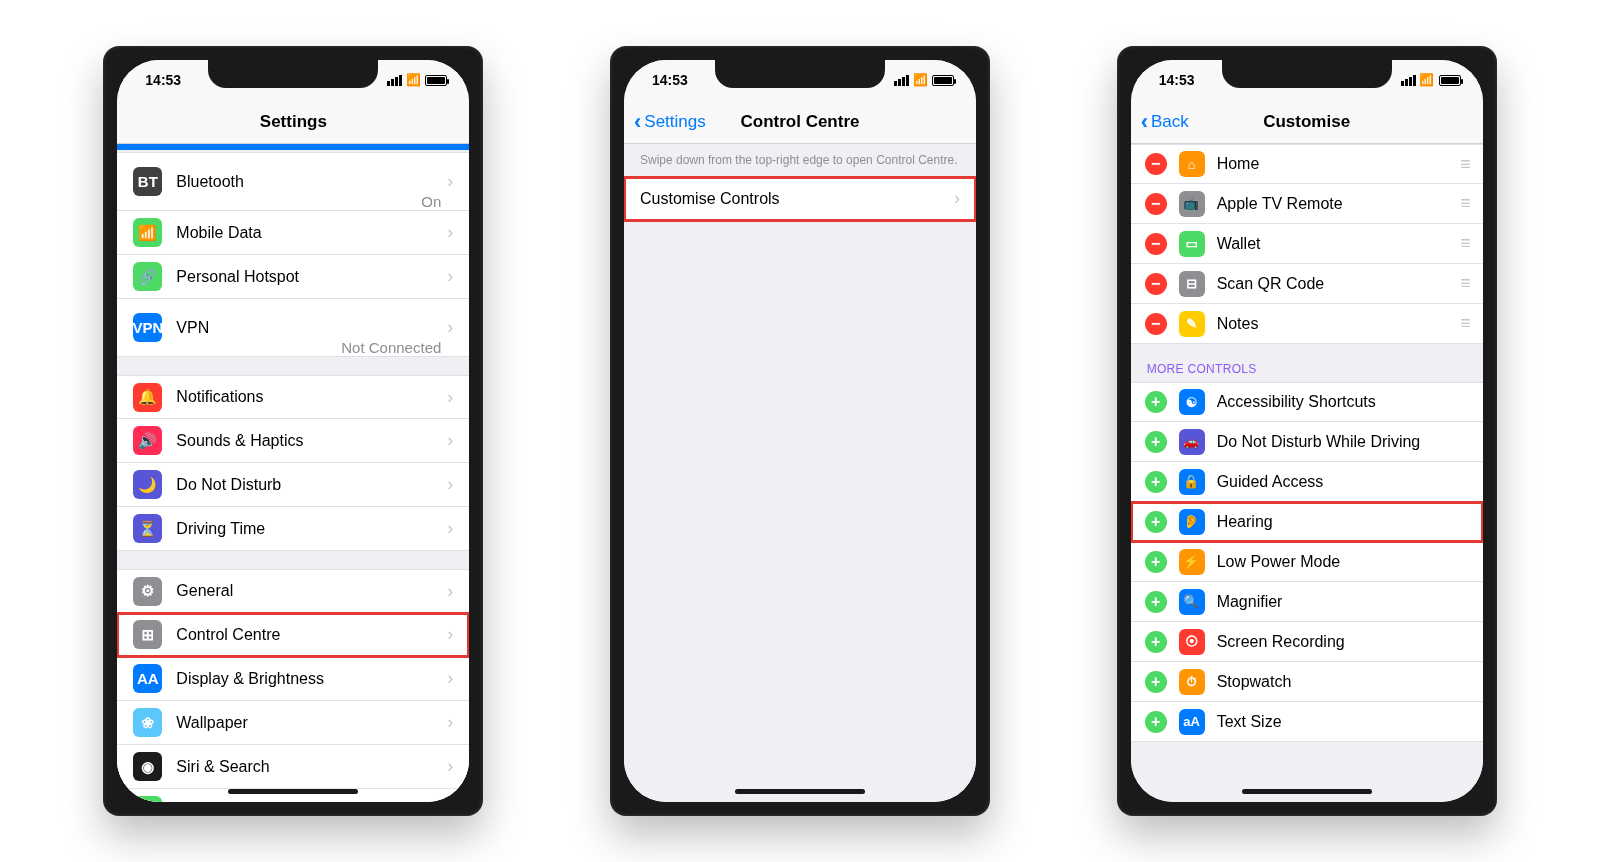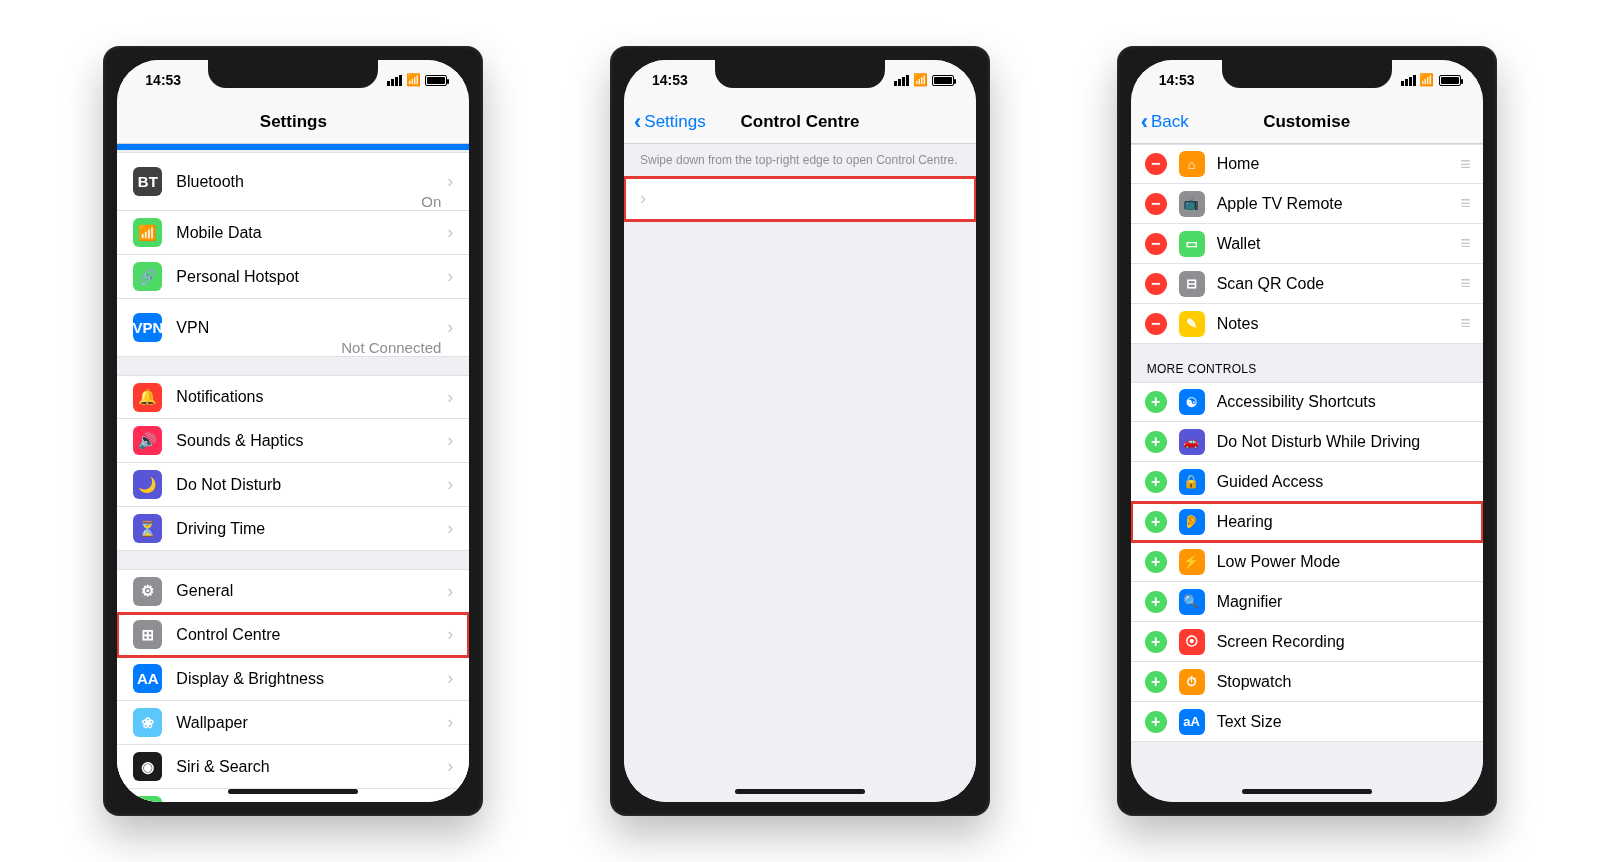--- a/index.html
+++ b/index.html
@@ -89,21 +89,21 @@
   .group { margin-top: 18px; }
   .group.first { margin-top: 0; }
   .footer-text, .header-text {
     font-size: 12px;
     color: #8e8e93;
     padding: 8px 16px;
     line-height: 1.4;
   }
   .section-header {
     font-size: 12px;
-    color: #000000;
+    color: #8b5cf6;
     padding: 18px 16px 6px;
     text-transform: uppercase;
     letter-spacing: 0.3px;
   }
   .row {
     background: #fff;
     min-height: 44px;
     display: flex;
     align-items: center;
     padding: 0 16px;
@@ -291,20 +291,21 @@
     <div class="nav-bar">
       <span class="nav-back">
         <span class="chev">‹</span>
         <span>Settings</span>
       </span>
       <span>Control Centre</span>
     </div>
     <div class="content">
       <div class="header-text">Swipe down from the top-right edge to open Control Centre.</div>
       <div class="row highlight" style="border-top:0.5px solid #e0e0e5;">
+        <span class="label">Customise Controls</span>
         <span class="chevron">›</span>
       </div>
     </div>
     <div class="home-indicator"></div>
   </div>
 </div>
 
 <div class="phone">
   <div class="screen">
     <div class="notch"></div>

